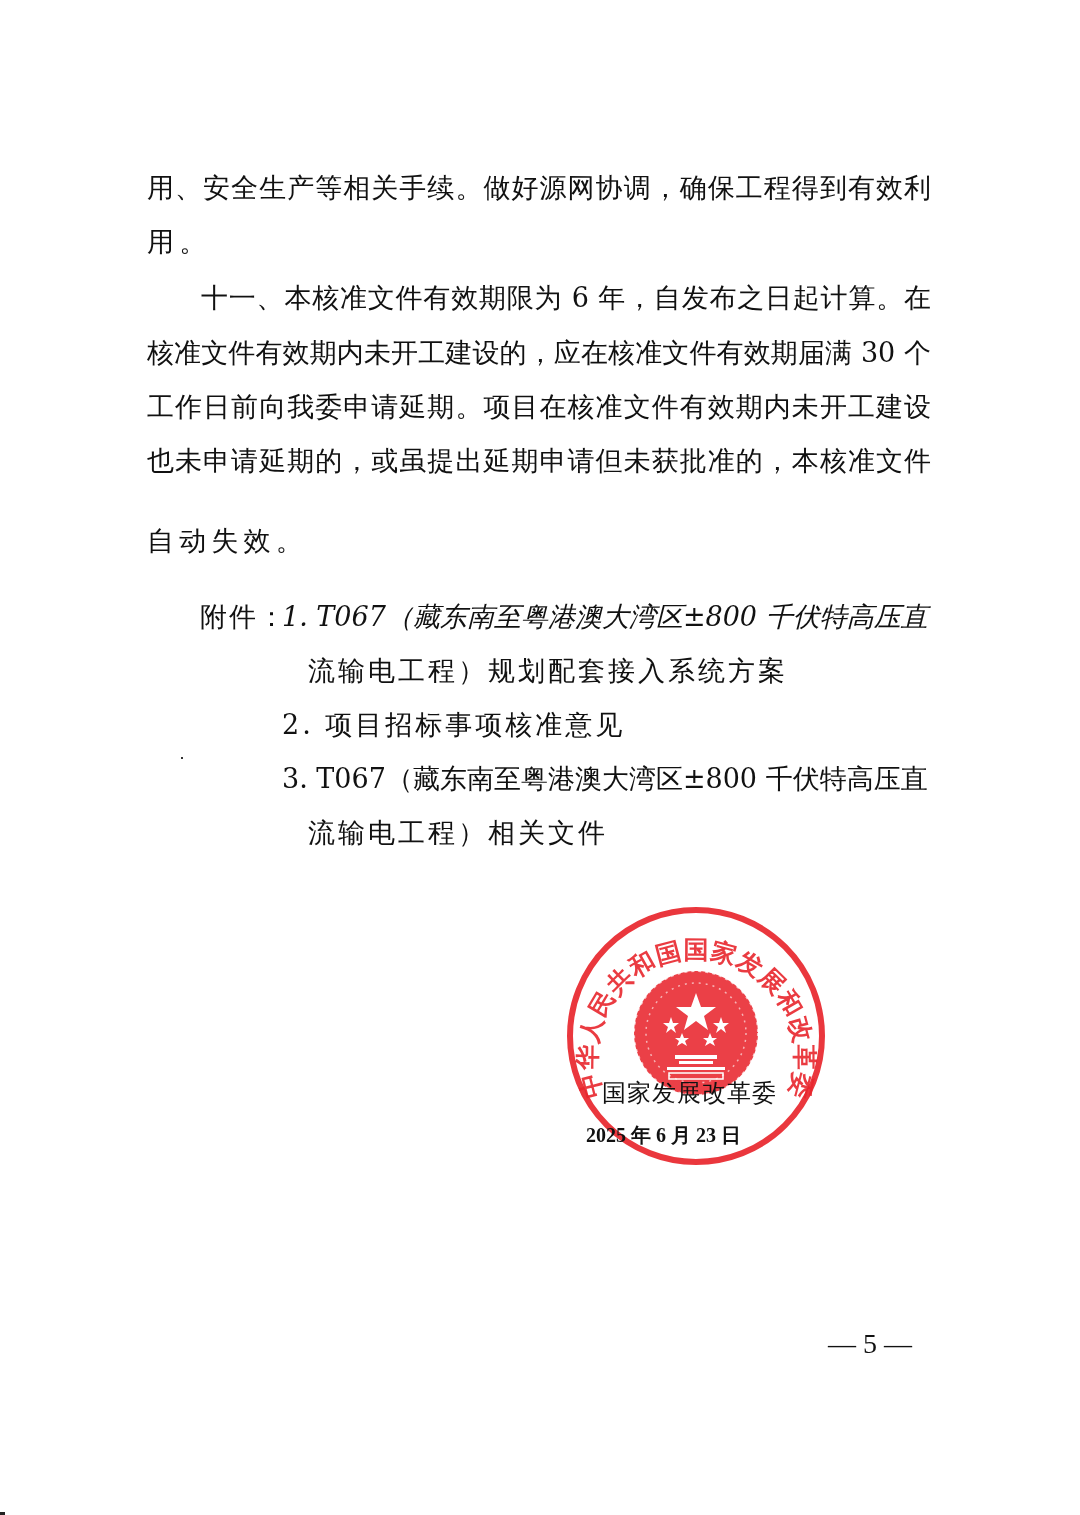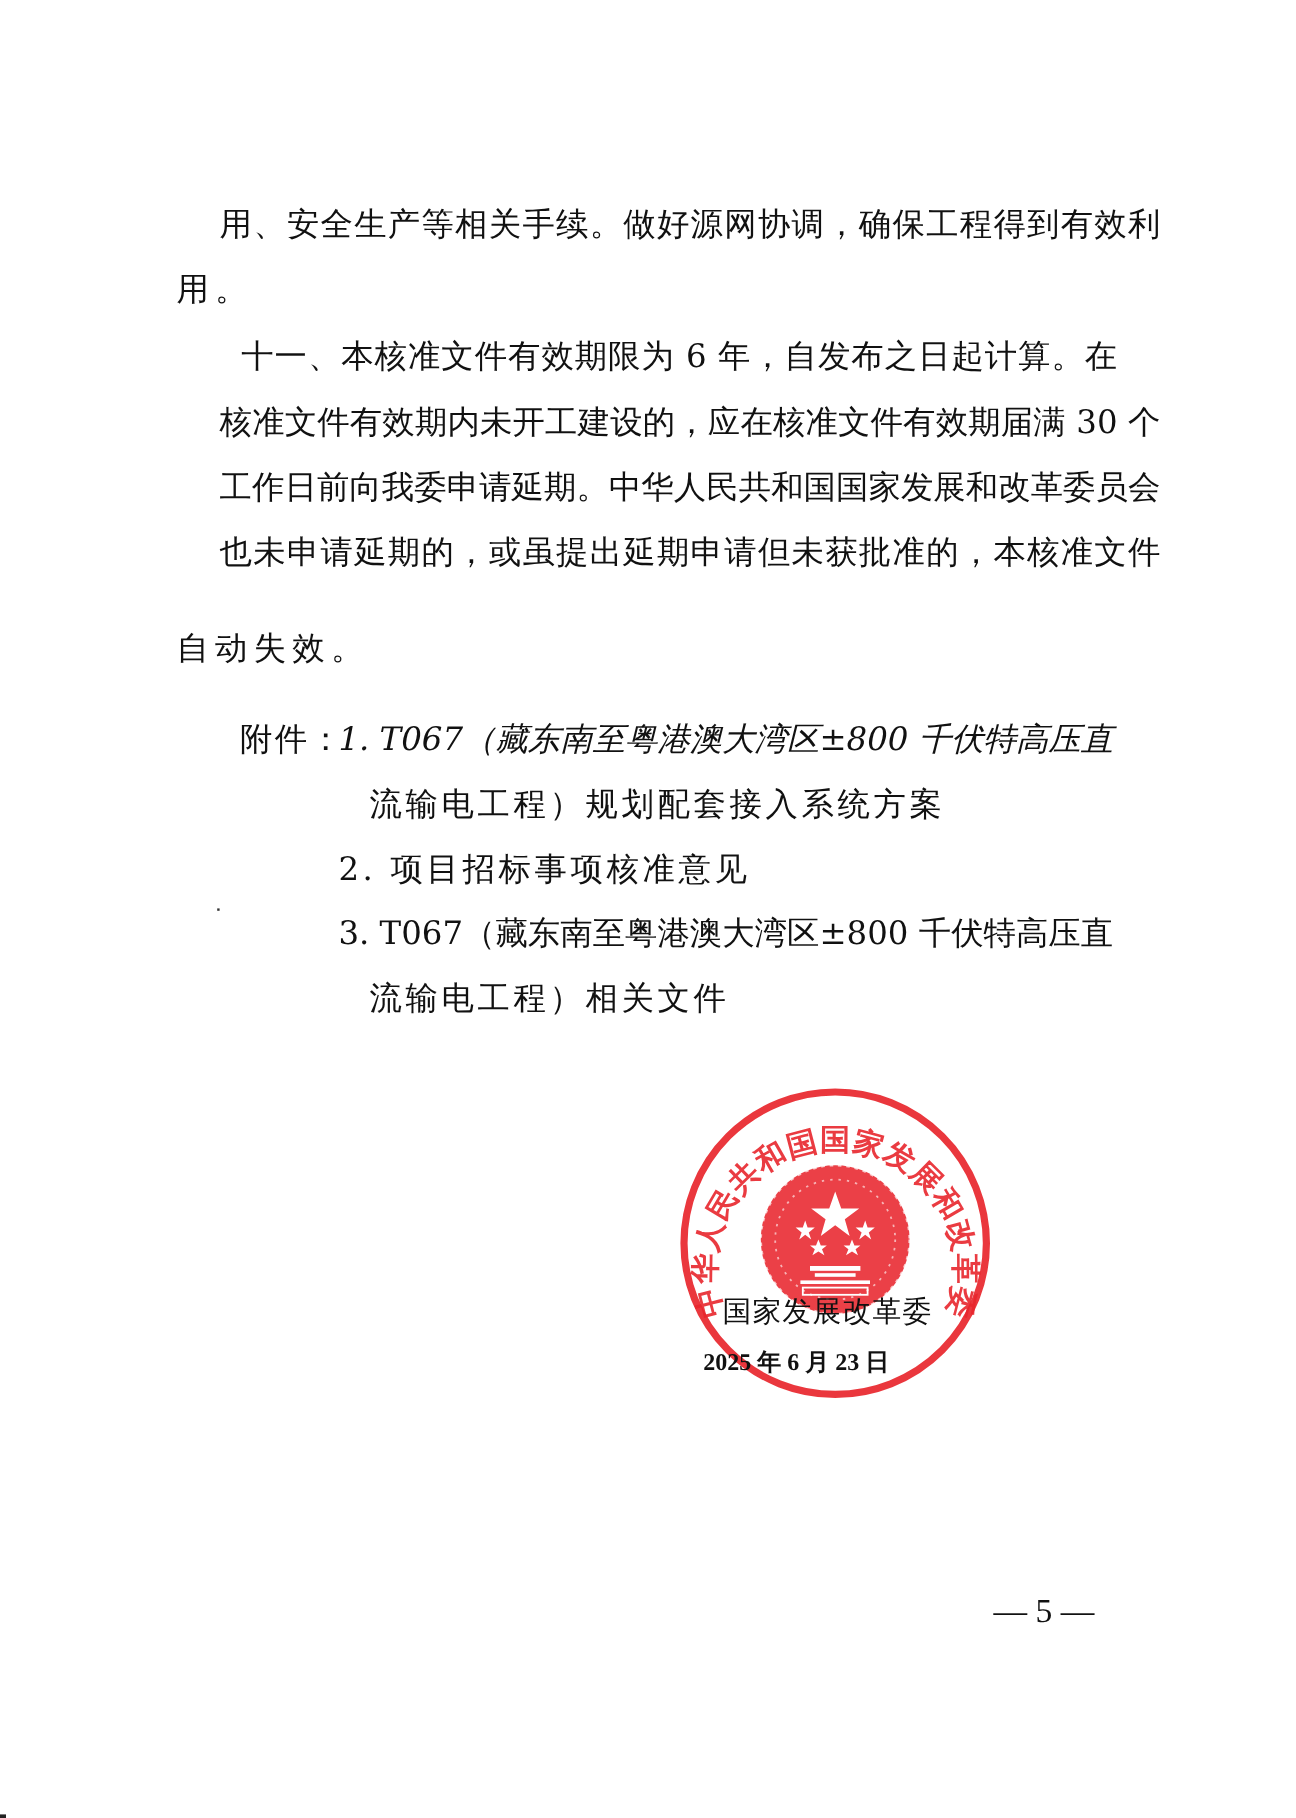--- a/index.html
+++ b/index.html
@@ -1,34 +1,34 @@
 <!DOCTYPE html>
 <html><head>
 <meta charset="utf-8">
 <style>
   html, body { margin: 0; padding: 0; background: #ffffff; }
   body { width: 1080px; height: 1515px; position: relative; overflow: hidden;
          font-family: "DejaVu Serif", "Liberation Serif", serif; color: #111; }
   .line { position: absolute; font-size: 27px; letter-spacing: 5.2px; white-space: nowrap; line-height: 40px; }
-  .justify { width: 784px; text-align-last: justify; text-align: justify; letter-spacing: 0; margin-left: 36px; }
+  .justify { width: 784px; text-align-last: justify; text-align: justify; letter-spacing: 0; }
   .stamp { position: absolute; left: 565px; top: 905px; width: 262px; height: 262px; }
   .sig { position: absolute; font-size: 24px; white-space: nowrap; letter-spacing: 1px; }
   .date { position: absolute; font-size: 20px; font-weight: bold; white-space: nowrap; font-family: "Liberation Serif", serif; }
   .pageno { position: absolute; left: 828px; top: 1328px; font-size: 28px; font-family: "Liberation Serif", serif; }
   .dot { position: absolute; width: 3px; height: 3px; background: #333; }
 </style>
 </head>
 <body>
 
 <div class="line justify" style="left:147px; top:168px;">用、安全生产等相关手续。做好源网协调，确保工程得到有效利</div>
 <div class="line" style="left:147px; top:222px;">用。</div>
 
 <div class="line" style="left:201px; top:278px; width:730px; text-align:justify; text-align-last:justify; letter-spacing:0;">十一、本核准文件有效期限为 6 年，自发布之日起计算。在</div>
 <div class="line justify" style="left:147px; top:333px;">核准文件有效期内未开工建设的，应在核准文件有效期届满 30 个</div>
-<div class="line justify" style="left:147px; top:387px;">工作日前向我委申请延期。中华人民共和国国家发展和改革委员会</div>
+<div class="line justify" style="left:147px; top:387px;">工作日前向我委申请延期。项目在核准文件有效期内未开工建设</div>
 <div class="line justify" style="left:147px; top:441px;">也未申请延期的，或虽提出延期申请但未获批准的，本核准文件</div>
 <div class="line" style="left:147px; top:521px;">自动失效。</div>
 
 <div class="line" style="left:200px; top:597px; letter-spacing:2px;">附件：</div>
 <div class="line" style="left:282px; top:597px; width:640px; text-align:justify; text-align-last:justify; letter-spacing:0;font-style:italic;">1. T067（藏东南至粤港澳大湾区±800 千伏特高压直</div>
 <div class="line" style="left:308px; top:651px; letter-spacing:3px;text-align:center;">流输电工程）规划配套接入系统方案</div>
 <div class="line" style="left:282px; top:705px; letter-spacing:3px;">2. 项目招标事项核准意见</div>
 <div class="line" style="left:282px; top:759px; width:640px; text-align:justify; text-align-last:justify; letter-spacing:0;">3. T067（藏东南至粤港澳大湾区±800 千伏特高压直</div>
 <div class="line" style="left:308px; top:813px; letter-spacing:3px;">流输电工程）相关文件</div>
 

